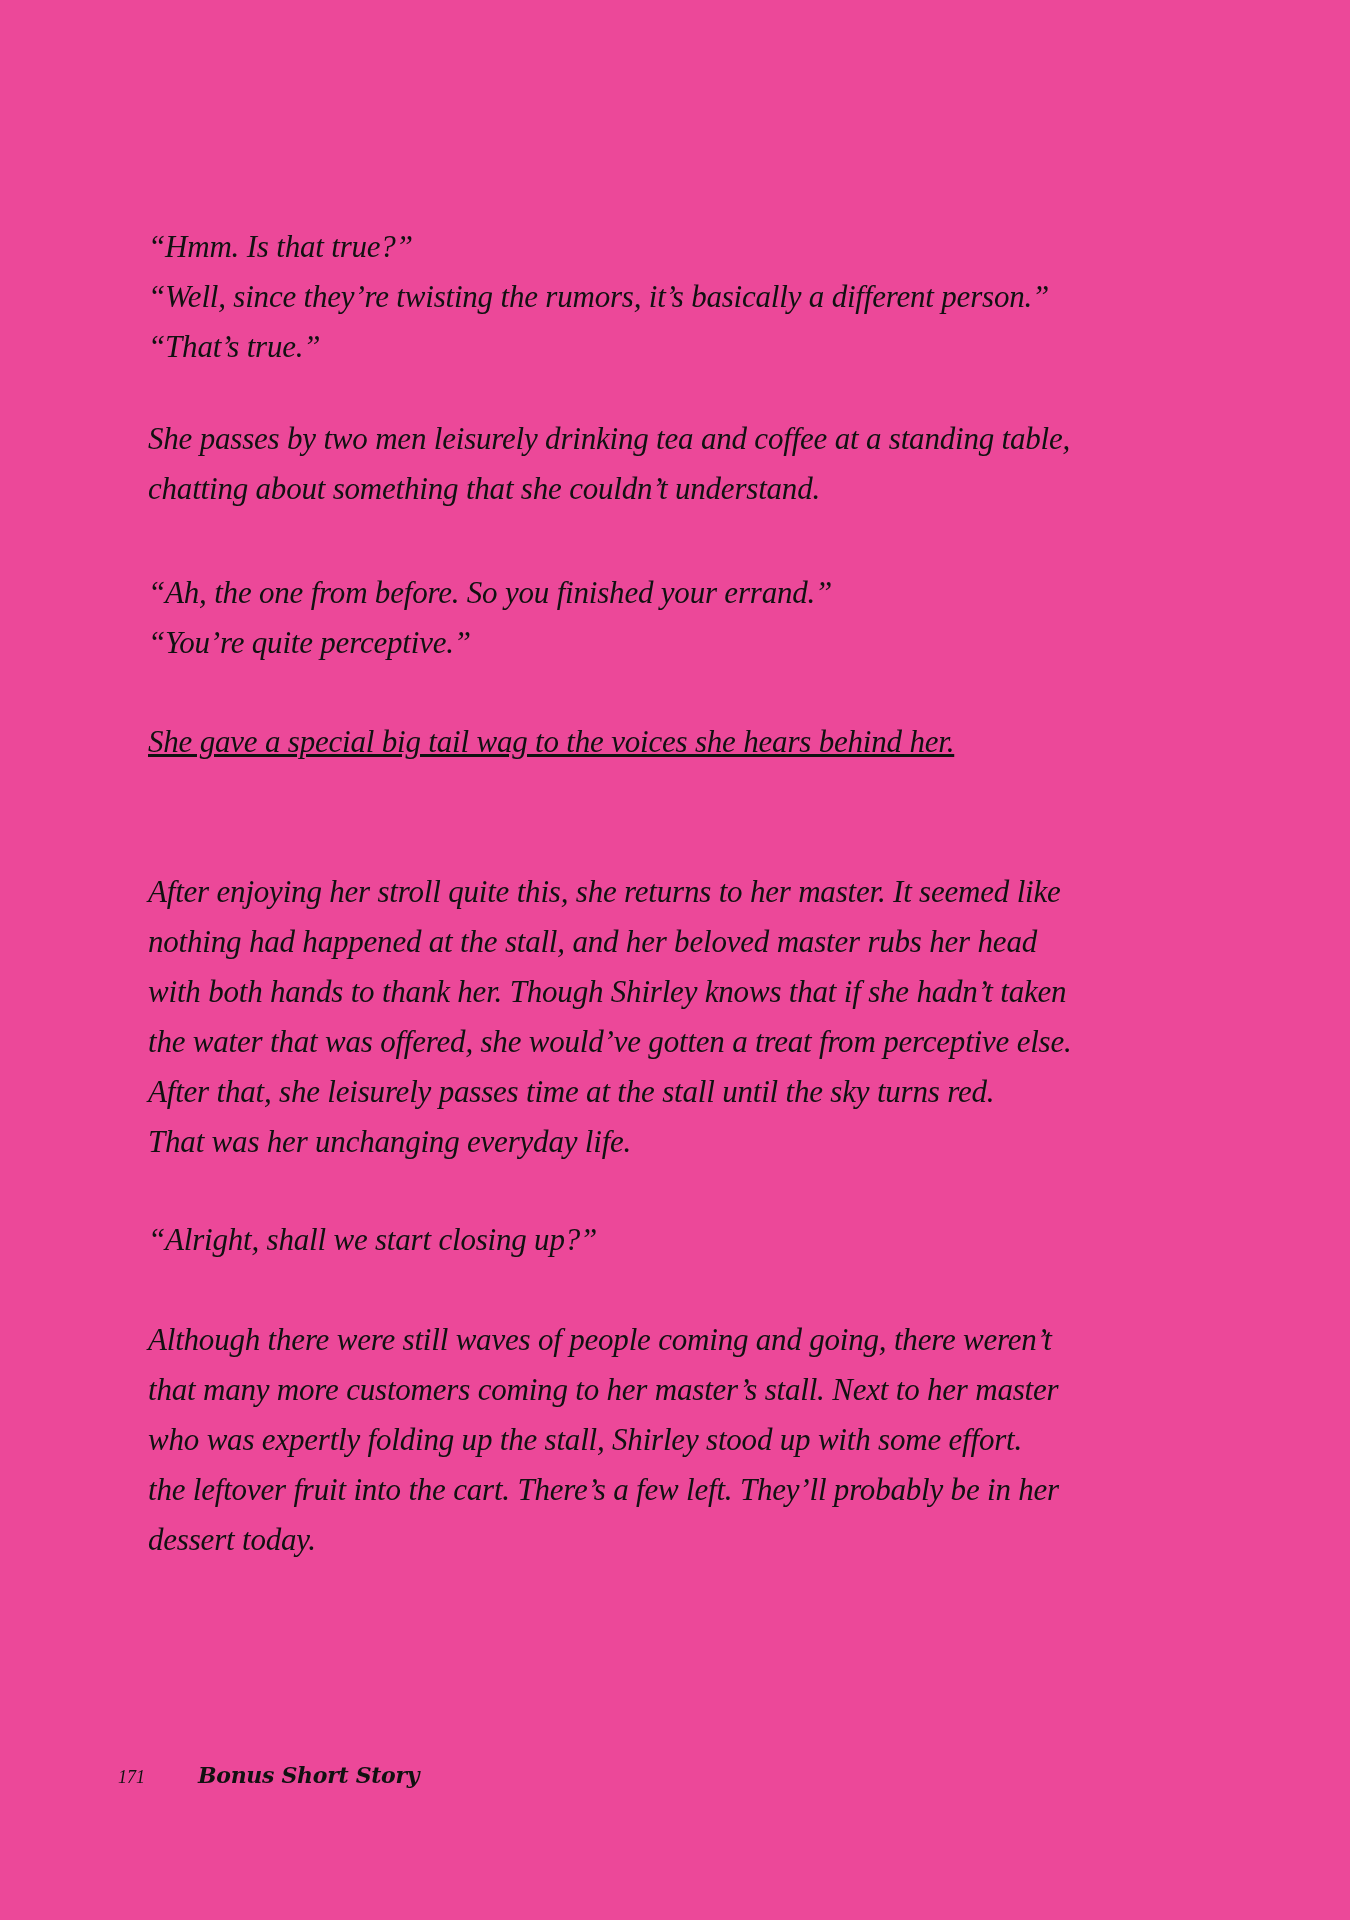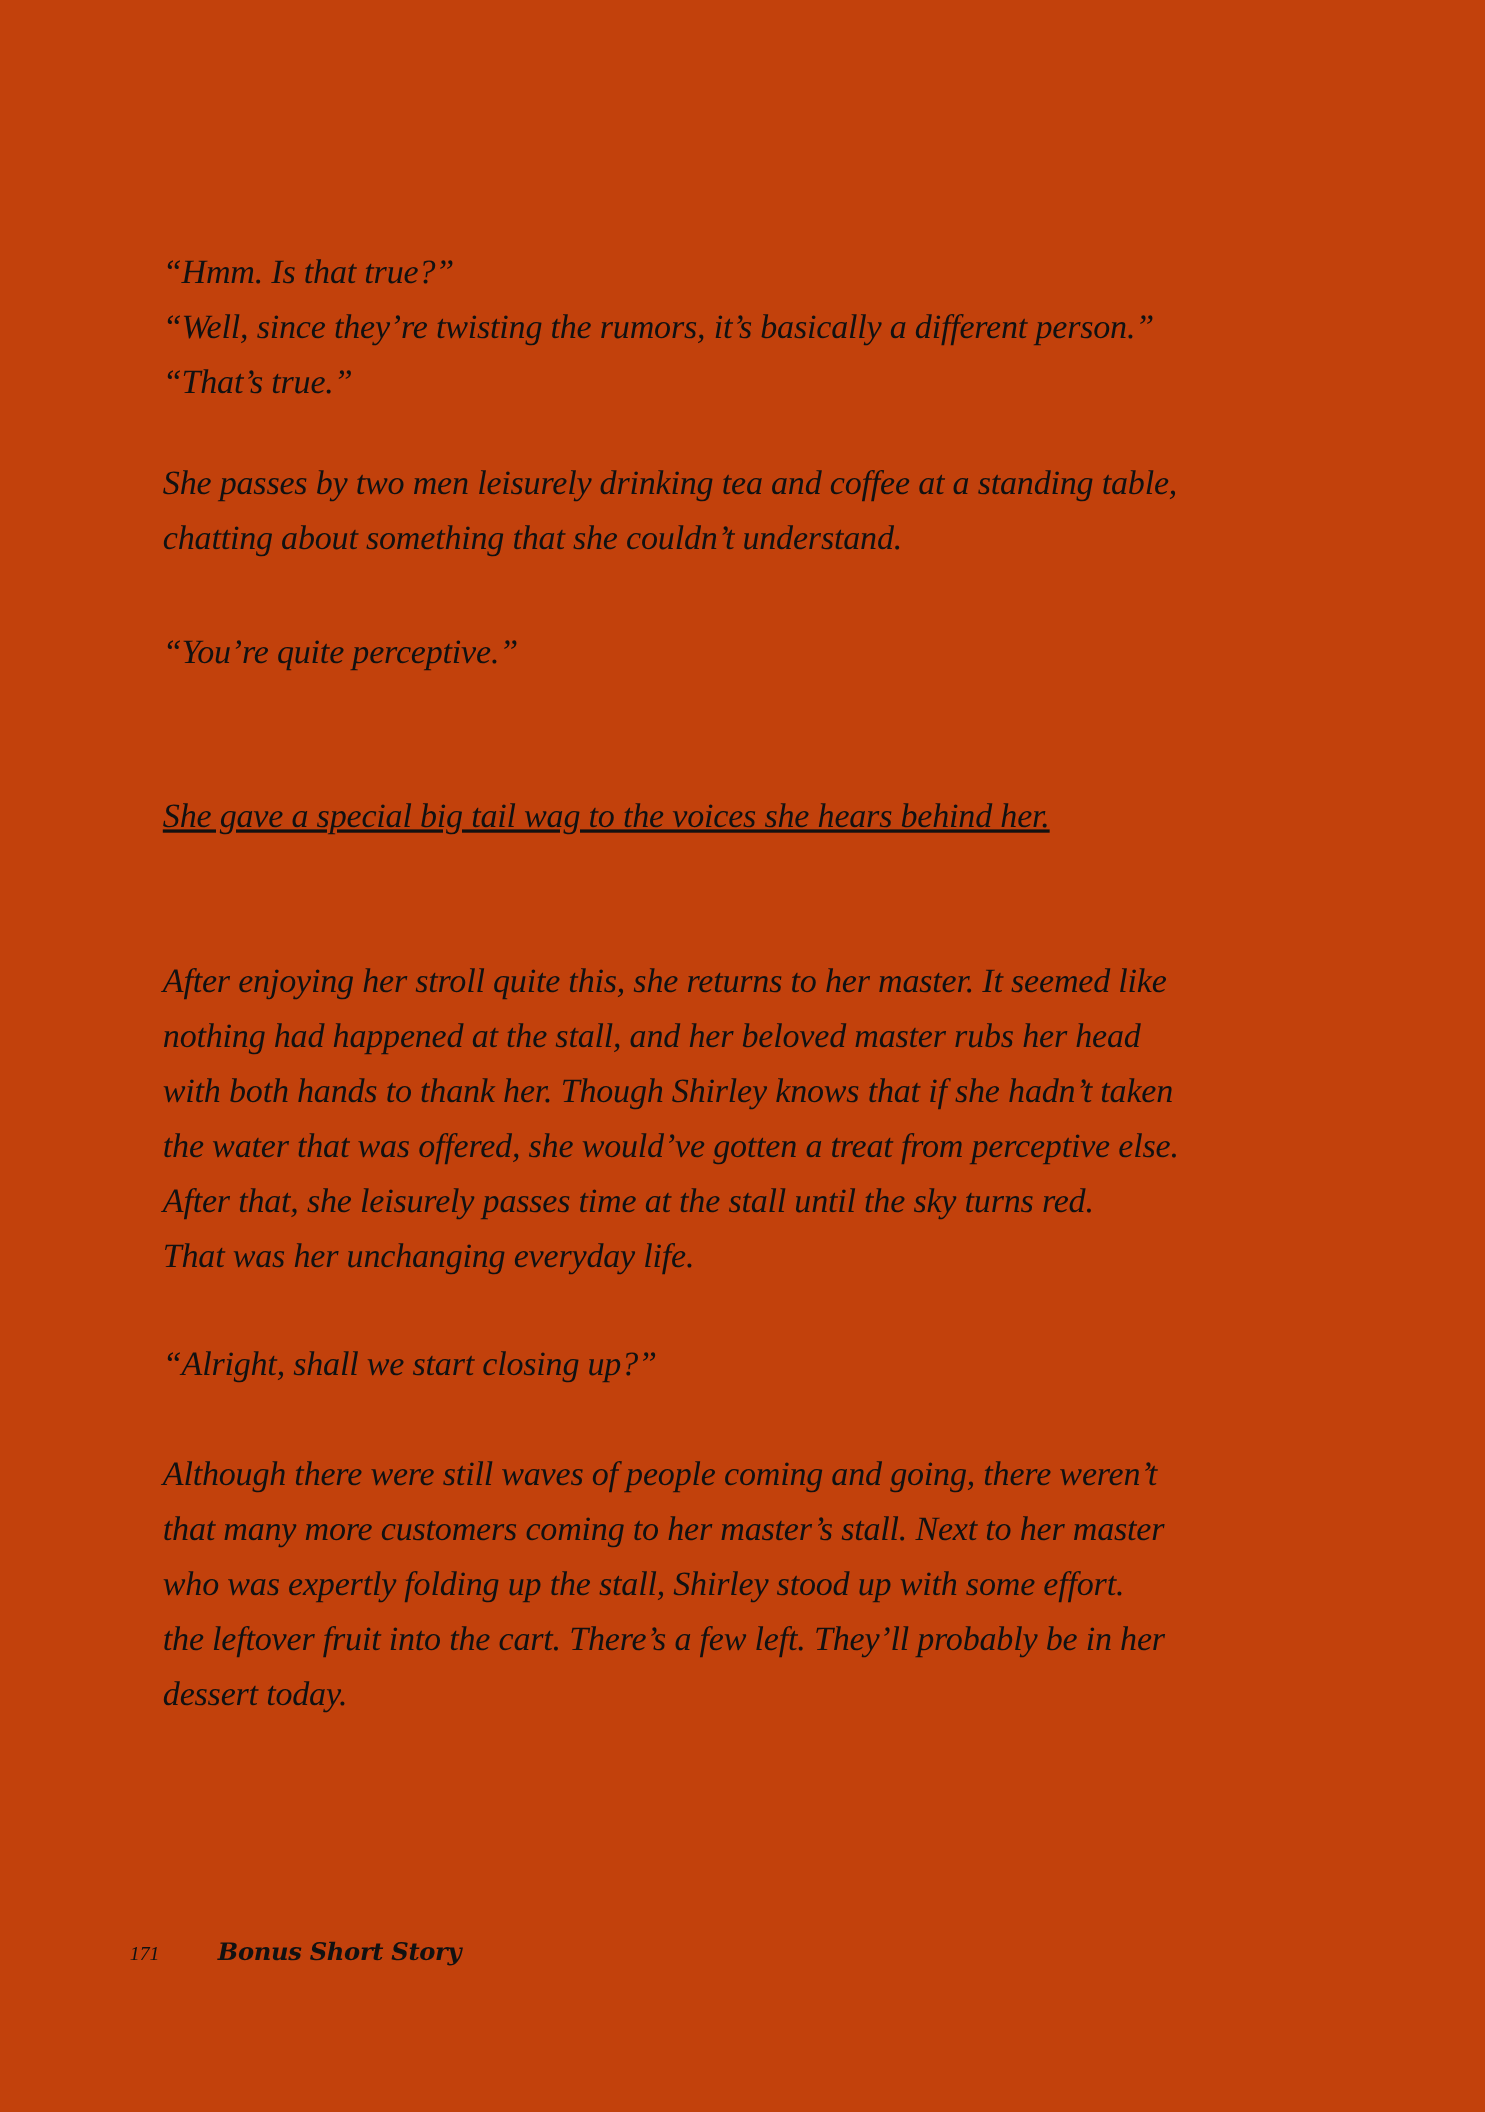--- a/index.html
+++ b/index.html
@@ -13,21 +13,21 @@
       position: relative;
       overflow: hidden;
       font-family: "DejaVu Serif", serif;
       color: #111111;
     }
     .page {
       position: absolute;
       left: 0; top: 0;
       width: 1350px;
       height: 1920px;
-      background: #c2410c;
+      background: #ec4899;
     }
     .text-block {
       position: absolute;
       left: 148px;
       width: 1120px;
       font-family: "Liberation Serif", "DejaVu Serif", serif;
       font-style: italic;
       font-size: 31px;
       line-height: 50px;
       color: #111111;
@@ -72,20 +72,21 @@
     <span class="line">“Well, since they’re twisting the rumors, it’s basically a different person.”</span>
     <span class="line">“That’s true.”</span>
   </div>
 
   <div class="text-block" style="top:414px;">
     <span class="line">She passes by two men leisurely drinking tea and coffee at a standing table,</span>
     <span class="line">chatting about something that she couldn’t understand.</span>
   </div>
 
   <div class="text-block" style="top:568px;">
+    <span class="line">“Ah, the one from before. So you finished your errand.”</span>
     <span class="line">“You’re quite perceptive.”</span>
   </div>
 
   <div class="text-block" style="top:717px;text-decoration:underline;">
     <span class="line">She gave a special big tail wag to the voices she hears behind her.</span>
   </div>
 
   <div class="text-block" style="top:867px;">
     <span class="line">After enjoying her stroll quite this, she returns to her master. It seemed like</span>
     <span class="line">nothing had happened at the stall, and her beloved master rubs her head</span>

